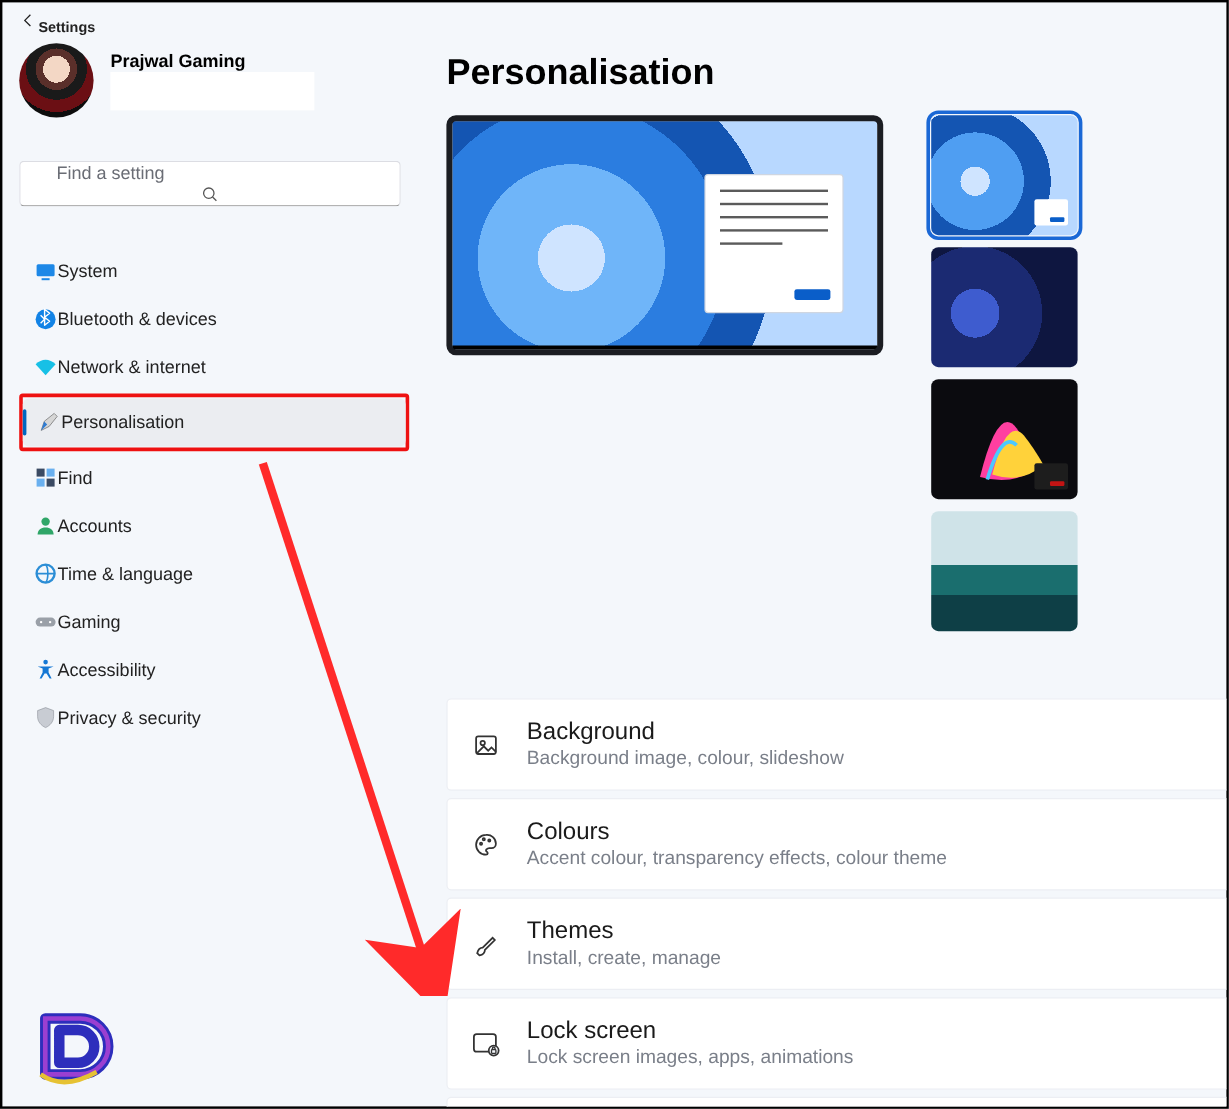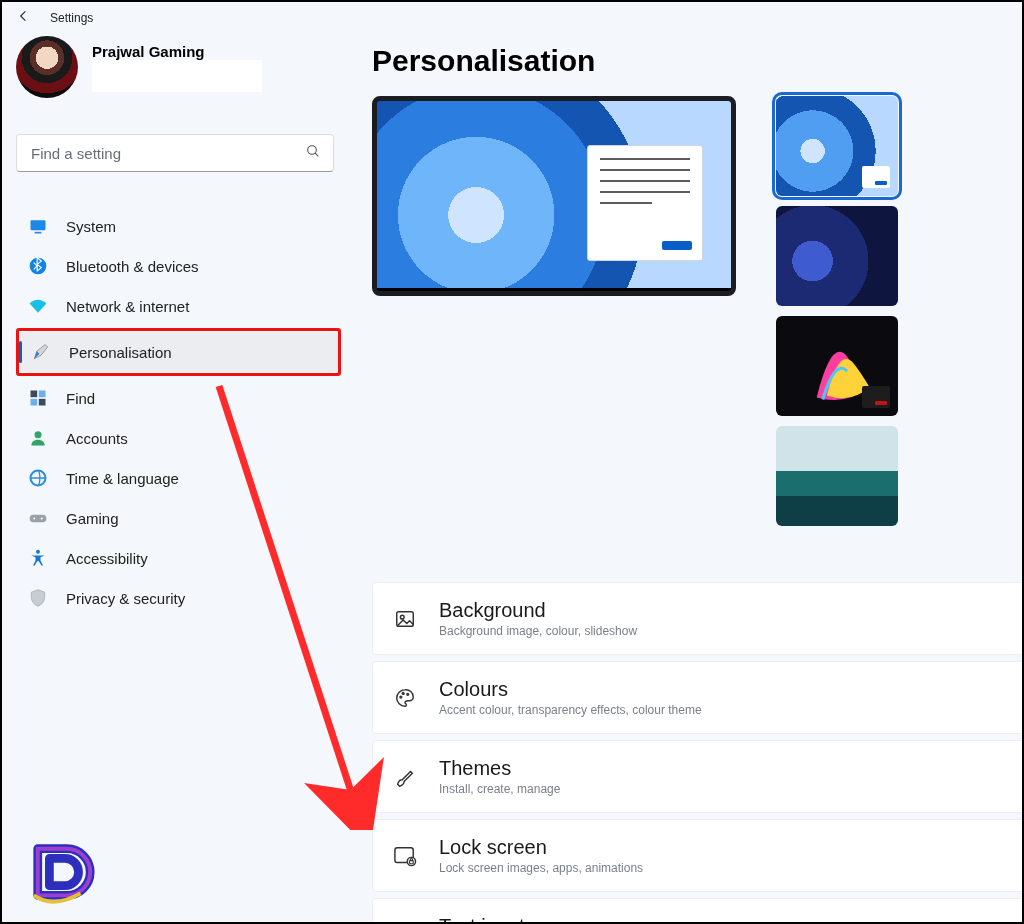--- a/index.html
+++ b/index.html
@@ -7,22 +7,22 @@
   body {
     font-family: "Segoe UI", -apple-system, BlinkMacSystemFont, sans-serif;
     background:#f4f7fb;
     width:1024px; height:924px;
     overflow:hidden; position:relative;
     border:2px solid #000;
   }
 
   
   .hdr {
-    display:flex; align-items:center; gap:18px;
-    padding:4px 10px 0 14px; height:28px;
+    display:flex; align-items:flex-end; 
+    padding:4px 10px 0 14px; height:28px;font-weight:bold;
   }
   .hdr svg { width:16px; height:16px; }
   .hdr-title { font-size:12px; color:#222; }
 
   
   .sidebar {
     position:absolute; left:14px; top:34px; width:330px;
   }
   .profile { display:flex; align-items:center; gap:14px; }
   .avatar {
@@ -31,30 +31,31 @@
   }
   .uname { font-size:15px; font-weight:600; }
   .uwhite { background:#fff; height:32px; width:170px; }
 
   .search-wrap {
     margin-top:36px; width:318px;
     background:#fff; border:1px solid #dcdde3; border-bottom:1px solid #9a9a9a;
     border-radius:4px; height:38px;
     display:flex; align-items:center; padding:0 12px;
     justify-content:space-between;
+    flex-direction:column;
   }
   .search-input {
     border:none; outline:none; background:transparent;
     font-size:15px; color:#6a6d75; width:260px;
   }
   .search-input::placeholder { color:#6a6d75; }
 
   .nav { margin-top:34px; width:325px; position:relative; }
   .nav-item {
-    display:flex; align-items:center; gap:18px;
+    display:flex; align-items:center; 
     padding:10px 12px; border-radius:5px;
     font-size:15px; color:#222; cursor:pointer;
   }
   .nav-item.sel { background:#ebedf1; position:relative; }
   .nav-item.sel::before {
     content:""; position:absolute; left:0; top:9px; bottom:9px;
     width:3px; background:#0067c0; border-radius:3px;
   }
   .nav-icon { width:20px; height:20px; display:flex; align-items:center; justify-content:center; }
   .red-box { border:3px solid #e11; border-radius:3px; }
@@ -89,21 +90,21 @@
 
   
   .list { margin-top:56px; display:flex; flex-direction:column; gap:6px; width:654px; }
   .row {
     background:#fff; border:1px solid #eceef3; border-radius:4px;
     padding:16px 20px; display:flex; align-items:center; gap:22px;
     cursor:pointer;
   }
   .row-icon { width:24px; height:24px; display:flex; align-items:center; justify-content:center; flex-shrink:0; }
   .row-title { font-size:20px; color:#1a1a1a; line-height:1.15; }
-  .row-sub { font-size:12px; color:#7a7f89; margin-top:2px; }
+  .row-sub { font-size:16px; color:#7a7f89; margin-top:2px; }
 
   
   .arrow-svg { position:absolute; left:205px; top:378px; width:180px; height:450px; pointer-events:none; }
 
   
   .dbadge {
     position:absolute; left:22px; bottom:14px;
     width:78px; height:70px;
     display:flex; align-items:center; justify-content:center;
   }

